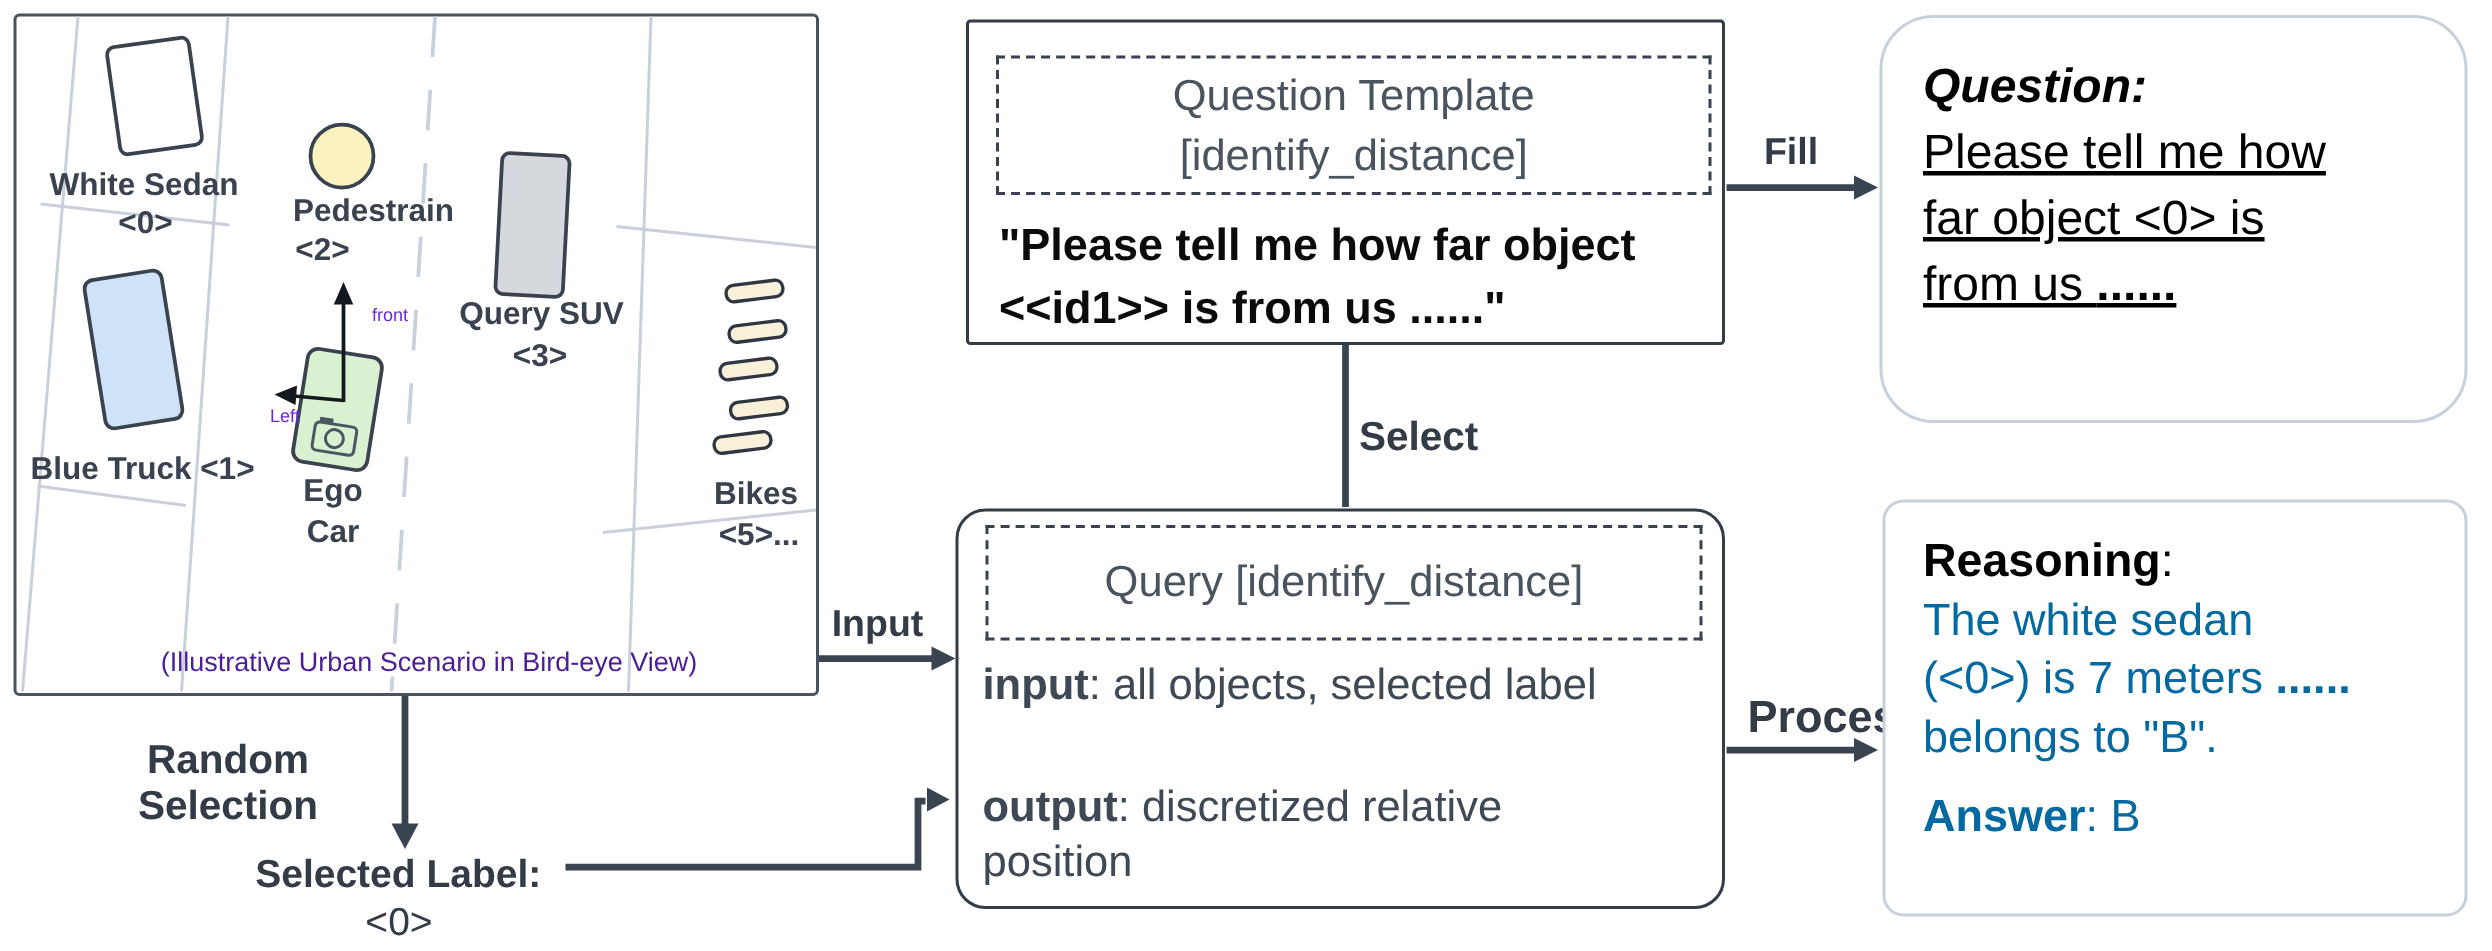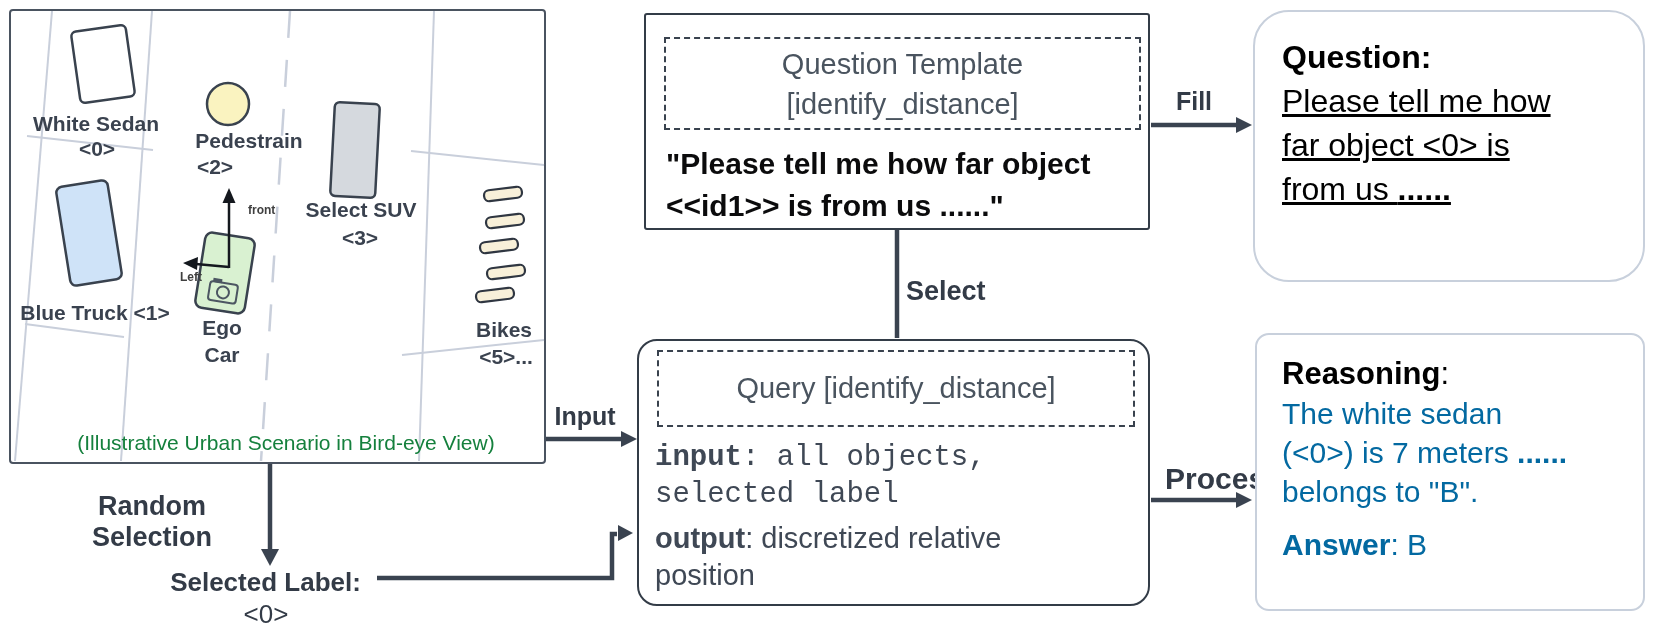--- a/index.html
+++ b/index.html
@@ -1,32 +1,32 @@
 <!DOCTYPE html>
 <html><head>
 <meta charset="utf-8">
 <style>
   html,body{margin:0;padding:0;background:#fff;}
   .stage{position:relative;width:1661px;height:634px;background:#ffffff;overflow:hidden;
          font-family:"Liberation Sans","DejaVu Sans",sans-serif;color:#1a1f27;}
   .layer{position:absolute;left:0;top:0;}
   .abs{position:absolute;}
   .obj-label{position:absolute;text-align:center;font-weight:bold;font-size:21px;color:#3a424f;line-height:1.1;}
-  .tiny-label{position:absolute;font-size:12px;color:#404040;font-weight:bold;}
-  .caption{position:absolute;text-align:center;font-size:21px;color:#15803d;}
+  .tiny-label{position:absolute;font-size:12px;color:#6d28d9;}
+  .caption{position:absolute;text-align:center;font-size:18px;color:#4c1d95;}
   .flow-label{position:absolute;font-weight:bold;color:#333b47;font-size:26px;}
   .box{position:absolute;background:#fff;box-sizing:border-box;}
   .box-template{border:2.5px solid #333c47;border-radius:3px;}
   .box-query{border:2.5px solid #333c47;border-radius:20px;}
   .box-soft{border:2.5px solid #c8d0dc;border-radius:36px;}
   .dashed-inner{box-sizing:border-box;border:2.3px dashed #39424e;text-align:center;
                 color:#4a545f;display:flex;flex-direction:column;justify-content:center;}
   .tpl-title{font-size:29px;line-height:40px;}
   .tpl-quote{margin:19px 14px 0 20px;font-weight:bold;font-size:30px;line-height:42px;color:#0b0b0c;}
-  .q-heading{font-size:32px;font-weight:bold;color:#000;line-height:44px;}
+  .q-heading{font-size:32px;font-weight:bold;color:#000;line-height:44px;font-style:italic;}
   .q-line{font-size:32px;color:#000;line-height:44px;text-decoration:underline;}
   .r-heading{font-size:31px;color:#000;line-height:40px;}
   .r-line{font-size:30px;color:#0369a1;line-height:39px;}
   .query-text{font-size:29px;color:#3f4855;line-height:37px;}
   .query-title{font-size:29px;}
   b{font-weight:bold;}
 </style>
 </head>
 <body>
 
@@ -111,21 +111,21 @@
       <path d="M377,578 L612,578 L612,534 L617,534" fill="none"></path>
       <polygon points="633,533 618,525 618,541" stroke="none"></polygon>
     </g>
   </svg>
 
   <div class="obj-label" style="left:16px;top:112px;width:160px;">White Sedan</div>
   <div class="obj-label" style="left:17px;top:137px;width:160px;">&lt;0&gt;</div>
   <div class="obj-label" style="left:169px;top:129px;width:160px;">Pedestrain</div>
   <div class="obj-label" style="left:135px;top:155px;width:160px;">&lt;2&gt;</div>
   <div class="obj-label" style="left:5px;top:301px;width:180px;">Blue Truck &lt;1&gt;</div>
-  <div class="obj-label" style="left:281px;top:198px;width:160px;">Select SUV</div>
+  <div class="obj-label" style="left:281px;top:198px;width:160px;">Query SUV</div>
   <div class="obj-label" style="left:280px;top:226px;width:160px;">&lt;3&gt;</div>
   <div class="obj-label" style="left:142px;top:316px;width:160px;">Ego</div>
   <div class="obj-label" style="left:142px;top:343px;width:160px;">Car</div>
   <div class="obj-label" style="left:424px;top:318px;width:160px;">Bikes</div>
   <div class="obj-label" style="left:426px;top:345px;width:160px;">&lt;5&gt;...</div>
   <div class="tiny-label" style="left:248px;top:203px;">front</div>
   <div class="tiny-label" style="left:180px;top:270px;">Left</div>
   <div class="caption" style="left:36px;top:431px;width:500px;">(Illustrative Urban Scenario in Bird-eye View)</div>
 
   <div class="flow-label" style="left:36px;top:491px;width:232px;text-align:center;font-size:27px;">Random Selection</div>
@@ -144,21 +144,21 @@
     <div class="tpl-quote" style="position:absolute;left:0;top:128px;width:480px;margin:0 0 0 20px;">
       <div>"Please tell me how far object</div>
       <div>&lt;&lt;id1&gt;&gt; is from us ......"</div>
     </div>
   </div>
 
   <div class="box box-query" style="left:637px;top:339px;width:513px;height:267px;">
     <div class="dashed-inner query-title" style="position:absolute;left:18px;top:9px;width:478px;height:77px;">
       <div>Query [identify_distance]</div>
     </div>
-    <div class="query-text" style="position:absolute;left:16px;top:98px;width:482px;font-family:Liberation Mono, monospace;">
+    <div class="query-text" style="position:absolute;left:16px;top:98px;width:482px;">
       <b>input</b><span>: all objects, selected label</span>
     </div>
     <div class="query-text" style="position:absolute;left:16px;top:179px;width:482px;">
       <div><b>output</b><span>: discretized relative</span></div>
       <div>position</div>
     </div>
   </div>
 
   <div class="box box-soft" style="left:1253px;top:10px;width:392px;height:272px;padding:23px 20px 0 27px;">
     <div class="q-heading">Question:</div>

